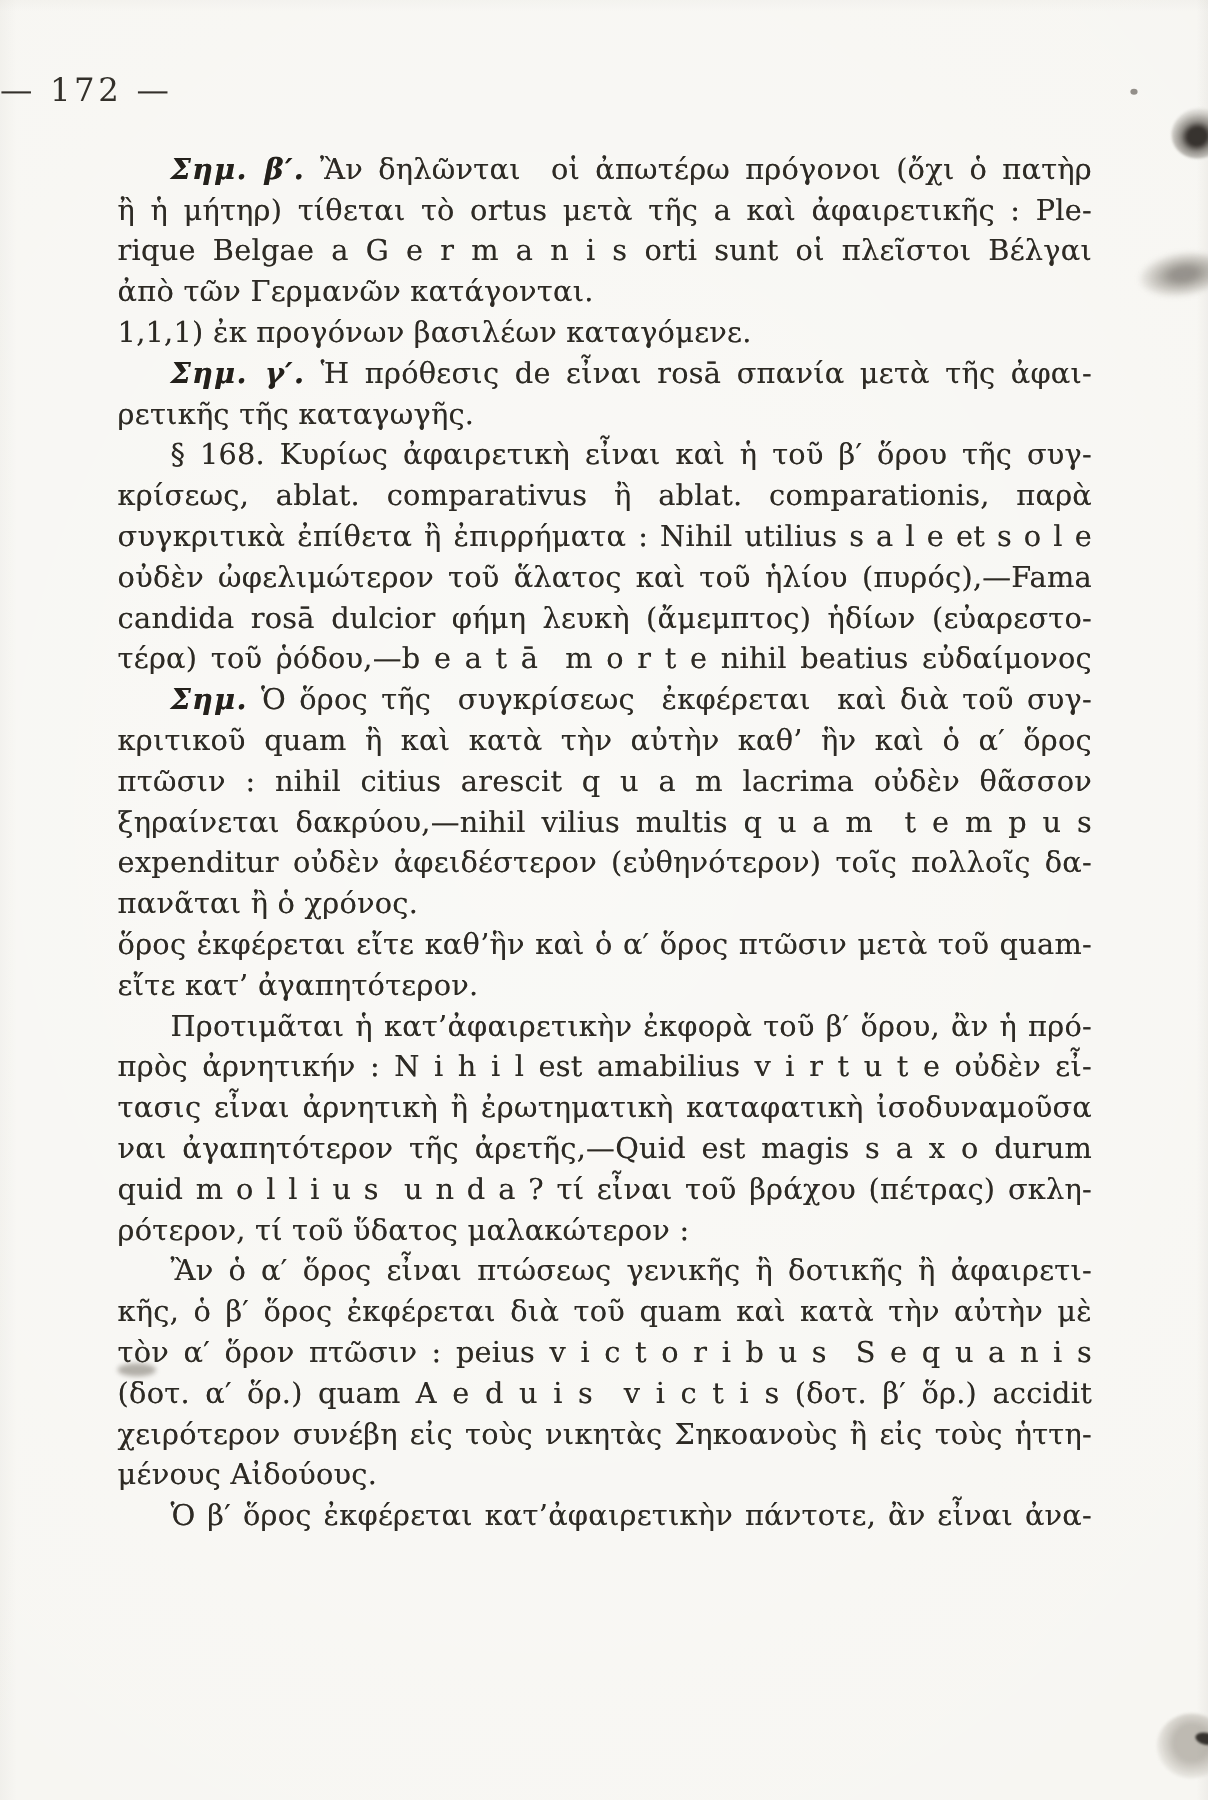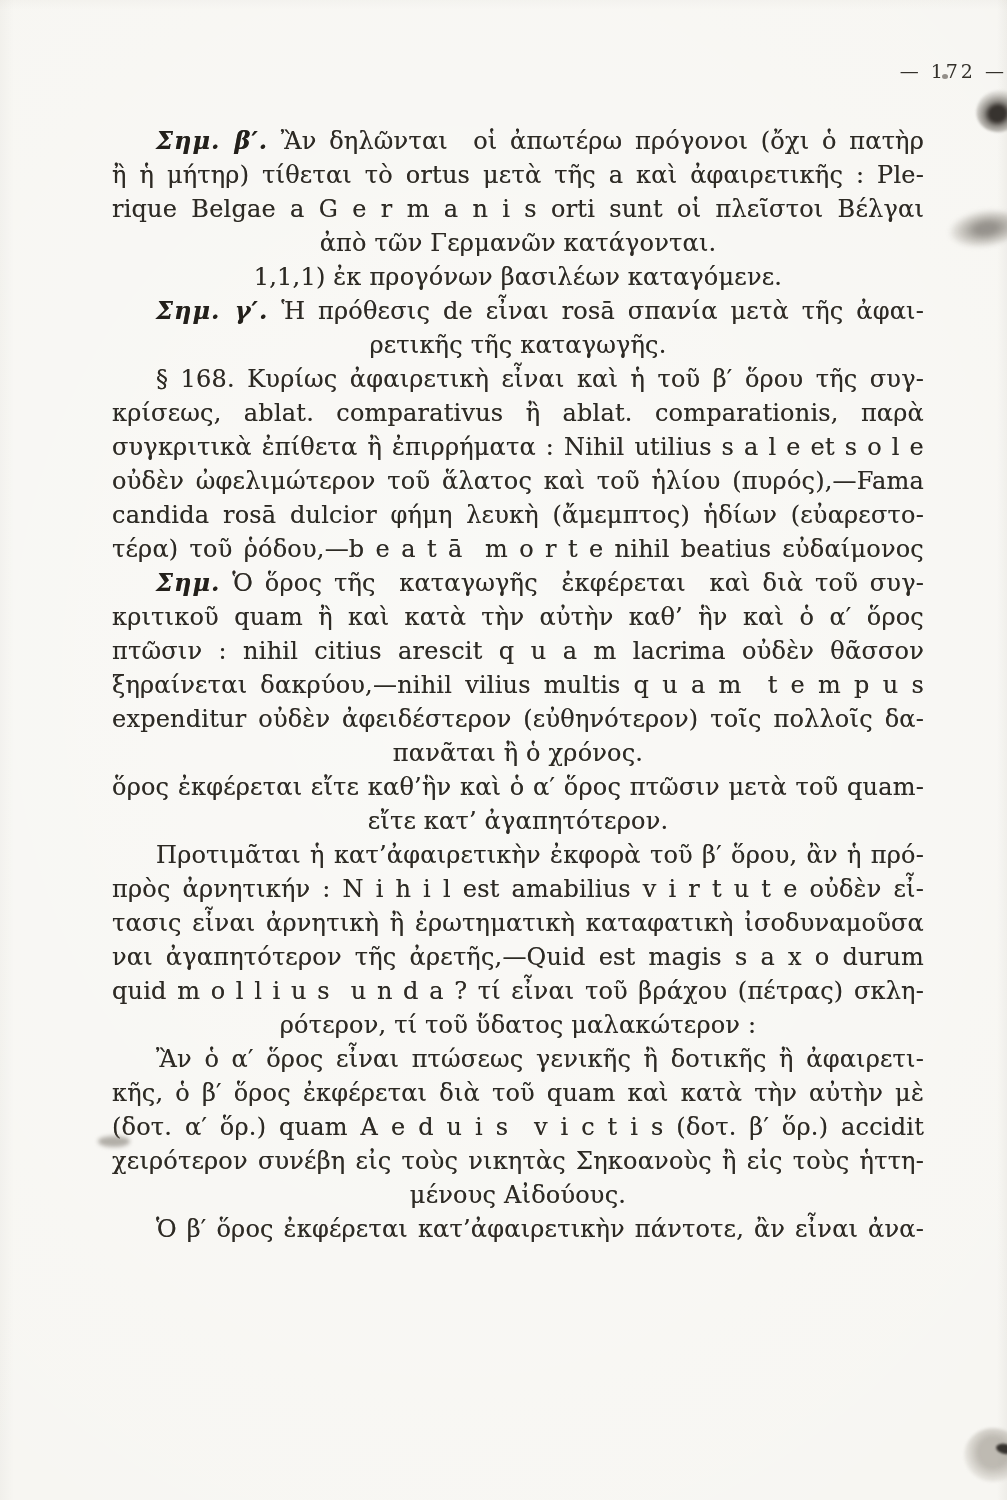--- a/index.html
+++ b/index.html
@@ -23,45 +23,45 @@
       linear-gradient(to right, rgba(120,115,105,0.05) 0px, rgba(0,0,0,0) 14px),
       linear-gradient(to left, rgba(120,115,105,0.07) 0px, rgba(0,0,0,0) 10px),
       linear-gradient(to bottom, rgba(120,115,105,0.04) 0px, rgba(0,0,0,0) 10px),
       #f7f6f2;
   }
   .page-number {
     position: absolute;
     top: 60px;
     left: 0;
     width: 100%;
-    text-align: right;
-    font-size: 19px;
+    text-align: left;
+    font-size: 27px;
     letter-spacing: 3px;
     color: #33302a;
   }
   .text-column {
     position: absolute;
-    left: 112px;
+    left: 98px;
     top: 124px;
     width: 812px;
   }
   .line {
     height: 34px;
     line-height: 34px;
     font-size: 24px;
     white-space: pre-wrap;
     text-shadow: 0 0 0.5px rgba(45,42,36,0.55);
     letter-spacing: 0.2px;
   }
   .line.just {
     text-align: justify;
     text-align-last: justify;
   }
   .line.left {
-    text-align: center;
+    text-align: left;
   }
   .line.indent {
     text-indent: 44px;
   }
   .lead {
     font-weight: bold;
     font-style: italic;
     letter-spacing: 1px;
     color: #23201b;
   }
@@ -119,36 +119,37 @@
       <div class="line left"><span class="txt">ἀπὸ τῶν Γερμανῶν κατάγονται.</span></div>
       <div class="line left"><span class="txt">1,1,1) ἐκ προγόνων βασιλέων καταγόμενε.</span></div>
       <div class="line just indent"><span class="lead">Σημ. γ′.</span><span class="txt"> Ἡ πρόθεσις de εἶναι rosā σπανία μετὰ τῆς ἀφαι-</span></div>
       <div class="line left"><span class="txt">ρετικῆς τῆς καταγωγῆς.</span></div>
       <div class="line just indent"><span class="txt">§ 168. Κυρίως ἀφαιρετικὴ εἶναι καὶ ἡ τοῦ β′ ὅρου τῆς συγ-</span></div>
       <div class="line just"><span class="txt">κρίσεως, ablat. comparativus ἢ ablat. comparationis, παρὰ</span></div>
       <div class="line just"><span class="txt">συγκριτικὰ ἐπίθετα ἢ ἐπιρρήματα : Nihil utilius s a l e et s o l e</span></div>
       <div class="line just"><span class="txt">οὐδὲν ὠφελιμώτερον τοῦ ἅλατος καὶ τοῦ ἡλίου (πυρός),—Fama</span></div>
       <div class="line just"><span class="txt">candida rosā dulcior φήμη λευκὴ (ἄμεμπτος) ἡδίων (εὐαρεστο-</span></div>
       <div class="line just"><span class="txt">τέρα) τοῦ ῥόδου,—b e a t ā  m o r t e nihil beatius εὐδαίμονος</span></div>
-      <div class="line just indent"><span class="lead">Σημ.</span><span class="txt"> Ὁ ὅρος τῆς  καταγωγῆς  ἐκφέρεται  καὶ διὰ τοῦ συγ-</span></div>
+      <div class="line just indent"><span class="lead">Σημ.</span><span class="txt"> Ὁ ὅρος τῆς  συγκρίσεως  ἐκφέρεται  καὶ διὰ τοῦ συγ-</span></div>
       <div class="line just"><span class="txt">κριτικοῦ quam ἢ καὶ κατὰ τὴν αὐτὴν καθ’ ἣν καὶ ὁ α′ ὅρος</span></div>
       <div class="line just"><span class="txt">πτῶσιν : nihil citius arescit q u a m lacrima οὐδὲν θᾶσσον</span></div>
       <div class="line just"><span class="txt">ξηραίνεται δακρύου,—nihil vilius multis q u a m  t e m p u s</span></div>
       <div class="line just"><span class="txt">expenditur οὐδὲν ἀφειδέστερον (εὐθηνότερον) τοῖς πολλοῖς δα-</span></div>
       <div class="line left"><span class="txt">πανᾶται ἢ ὁ χρόνος.</span></div>
       <div class="line just"><span class="txt">ὅρος ἐκφέρεται εἴτε καθ’ἣν καὶ ὁ α′ ὅρος πτῶσιν μετὰ τοῦ quam-</span></div>
       <div class="line left"><span class="txt">εἴτε κατ’ ἀγαπητότερον.</span></div>
       <div class="line just indent"><span class="txt">Προτιμᾶται ἡ κατ’ἀφαιρετικὴν ἐκφορὰ τοῦ β′ ὅρου, ἂν ἡ πρό-</span></div>
       <div class="line just"><span class="txt">πρὸς ἀρνητικήν : N i h i l est amabilius v i r t u t e οὐδὲν εἶ-</span></div>
       <div class="line just"><span class="txt">τασις εἶναι ἀρνητικὴ ἢ ἐρωτηματικὴ καταφατικὴ ἰσοδυναμοῦσα</span></div>
       <div class="line just"><span class="txt">ναι ἀγαπητότερον τῆς ἀρετῆς,—Quid est magis s a x o durum</span></div>
       <div class="line just"><span class="txt">quid m o l l i u s  u n d a ? τί εἶναι τοῦ βράχου (πέτρας) σκλη-</span></div>
       <div class="line left"><span class="txt">ρότερον, τί τοῦ ὕδατος μαλακώτερον :</span></div>
       <div class="line just indent"><span class="txt">Ἂν ὁ α′ ὅρος εἶναι πτώσεως γενικῆς ἢ δοτικῆς ἢ ἀφαιρετι-</span></div>
       <div class="line just"><span class="txt">κῆς, ὁ β′ ὅρος ἐκφέρεται διὰ τοῦ quam καὶ κατὰ τὴν αὐτὴν μὲ</span></div>
+      <div class="line just"><span class="txt">τὸν α′ ὅρον πτῶσιν : peius v i c t o r i b u s  S e q u a n i s</span></div>
       <div class="line just"><span class="txt">(δοτ. α′ ὅρ.) quam A e d u i s  v i c t i s (δοτ. β′ ὅρ.) accidit</span></div>
       <div class="line just"><span class="txt">χειρότερον συνέβη εἰς τοὺς νικητὰς Σηκοανοὺς ἢ εἰς τοὺς ἡττη-</span></div>
       <div class="line left"><span class="txt">μένους Αἰδούους.</span></div>
       <div class="line just indent"><span class="txt">Ὁ β′ ὅρος ἐκφέρεται κατ’ἀφαιρετικὴν πάντοτε, ἂν εἶναι ἀνα-</span></div>
     </main>
 
   <div class="smudge smudge-a"></div>
   <div class="smudge smudge-b"></div>
   <div class="smudge speck-1"></div>
   <div class="smudge smudge-c"></div>

